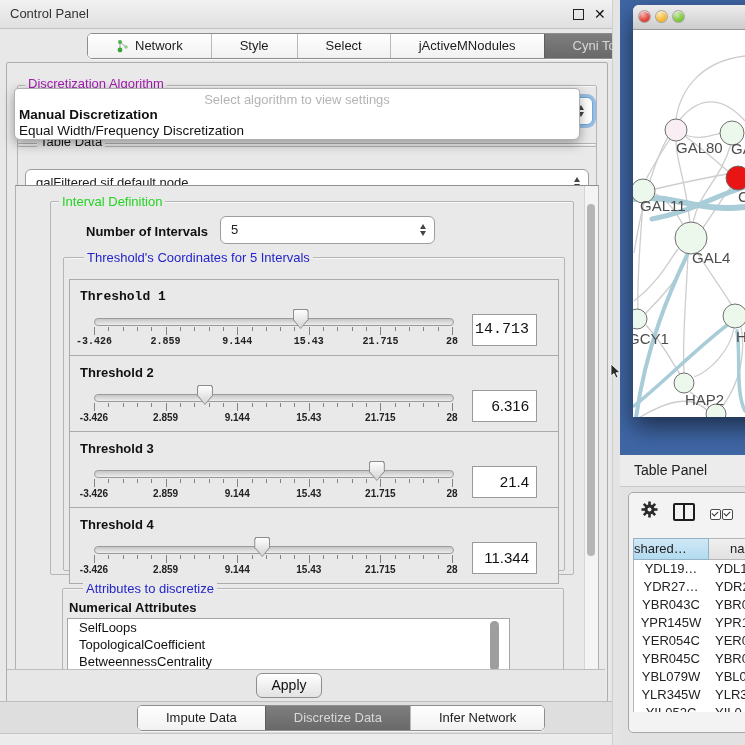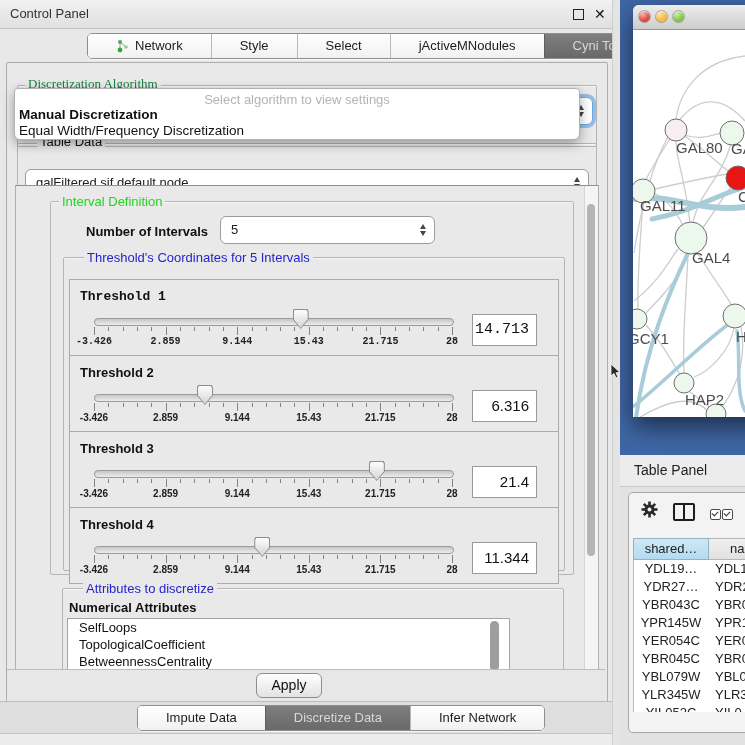--- a/index.html
+++ b/index.html
@@ -102,21 +102,21 @@
   #tp-title{position:absolute;left:14px;top:0;line-height:31px;font-size:14px;color:#222;}
   #tp-panel{position:absolute;left:8px;top:37px;width:130px;height:239px;background:#f3f3f3;
             border:1px solid #a8a8a8;border-radius:5px;}
   #cols-icon{position:absolute;left:44px;top:10px;width:18px;height:14px;border:2px solid #1d1d1d;border-radius:2px;}
   #cols-icon:after{content:"";position:absolute;left:50%;top:0;bottom:0;width:2px;background:#1d1d1d;transform:translateX(-1px);}
   .cbx{width:9px;height:9px;border:1.5px solid #4a4a4a;border-radius:2px;display:inline-block;position:relative;margin-right:1px;background:#fff;}
   .cbx:after{content:"";position:absolute;left:1px;top:1px;width:5px;height:3px;border-left:1.5px solid #333;border-bottom:1.5px solid #333;transform:rotate(-45deg);}
   #tp-table{position:absolute;left:4px;top:45px;width:125px;}
   #tp-head{display:flex;height:22px;font-size:13px;}
   #tp-col1{width:74px;background:linear-gradient(#cfe8f6,#b2dbf0);border:1px solid #93b3c5;
-           text-align:center;line-height:20px;overflow:hidden;white-space:nowrap;}
+           text-align:left;line-height:20px;overflow:hidden;white-space:nowrap;}
   #tp-col2{flex:1;background:linear-gradient(#f0f0f0,#e1e1e1);border:1px solid #b5b5b5;border-left:none;
            line-height:20px;padding-left:21px;overflow:hidden;white-space:nowrap;}
   #tp-rows{background:#fff;border-left:1px solid #b9b9b9;height:152px;overflow:hidden;}
   .tp-row{display:flex;height:18px;font-size:13px;line-height:18px;}
   .tp-c1{width:74px;text-align:center;overflow:hidden;white-space:nowrap;}
   .tp-c2{flex:1;padding-left:7px;overflow:hidden;white-space:nowrap;}
 
   #cursor{left:610px;top:364px;width:12px;height:16px;z-index:60;}
   svg text{font-family:"Liberation Sans","DejaVu Sans",sans-serif;}
 </style>
@@ -150,21 +150,21 @@
       <span>jActiveMNodules</span>
     </div>
     <div class="seg sel">
       <span>Cyni Toolbox</span>
     </div>
   </div>
 
 <div class="abs" id="outer-panel">
 
   <div class="groupbox" style="left:10px;top:22px;width:578px;height:60px;"></div>
-  <div class="grouplabel" style="left:18px;top:14px;color:#15803d;font-family:Liberation Serif, serif;">Discretization Algorithm</div>
+  <div class="grouplabel" style="left:18px;top:14px;color:#a21caf;">Discretization Algorithm</div>
   <div class="abs" id="disc-combo">
     <span class="spin">
         <i class="arr-up"></i>
         <i class="arr-dn"></i>
       </span>
   </div>
 
   <div class="abs" id="algo-popup">
     <div class="abs" id="algo-hint">Select algorithm to view settings</div>
     <div id="algo-options">

